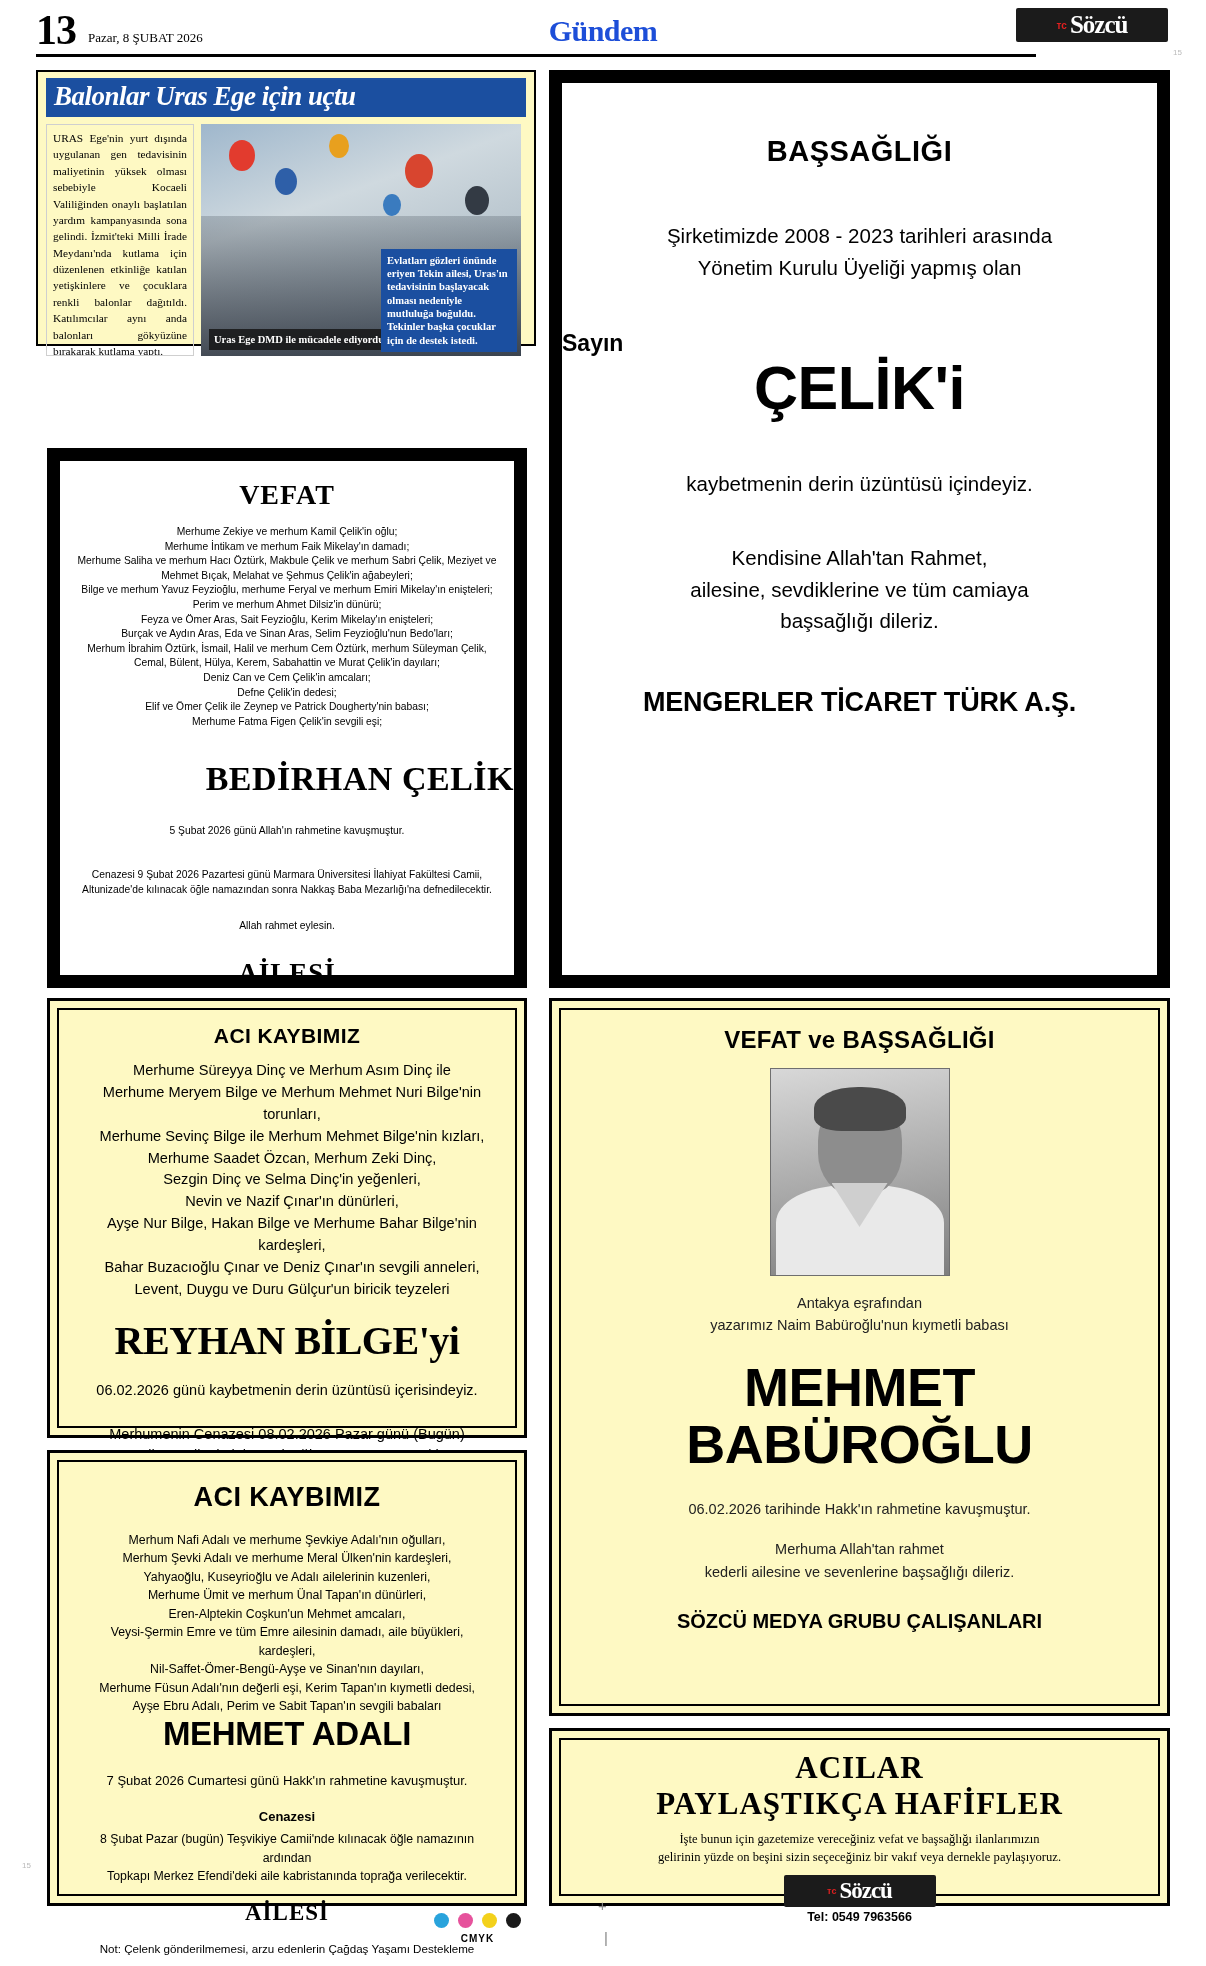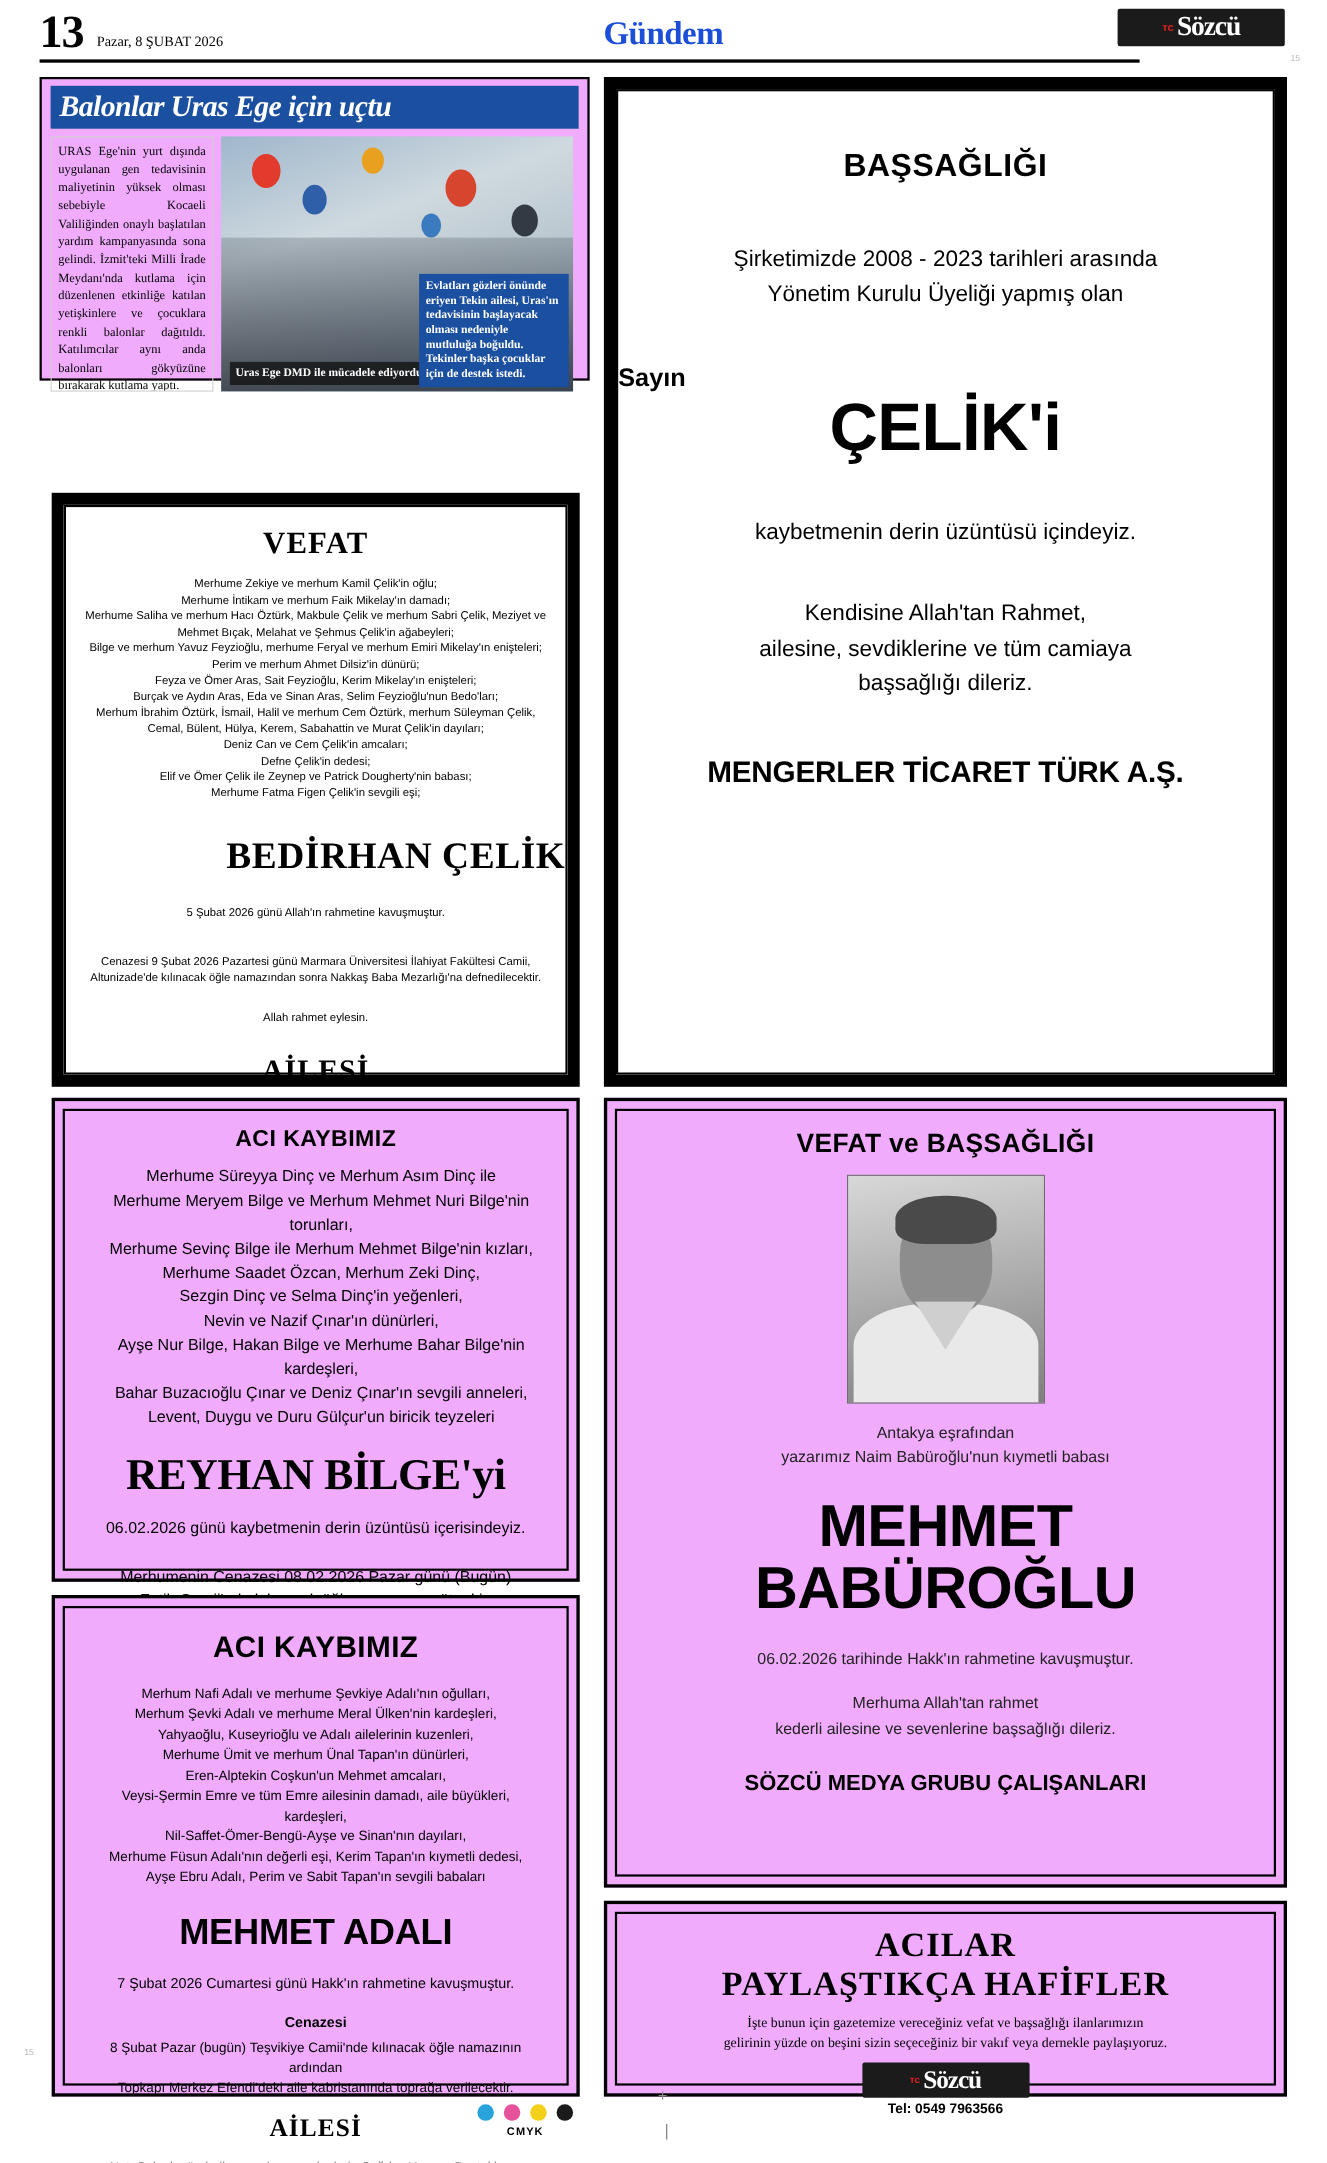--- a/index.html
+++ b/index.html
@@ -11,21 +11,21 @@
   .mh-pagenum{position:absolute;left:36px;top:6px;font-size:42px;font-weight:bold;letter-spacing:-1px;font-family:"Liberation Serif",serif;}
   .mh-date{position:absolute;left:88px;top:30px;font-size:13px;font-family:"Liberation Serif",serif;}
   .mh-section{position:absolute;left:0;right:0;top:14px;text-align:center;font-size:30px;font-weight:bold;color:#1d4ed8;font-family:"Liberation Serif",serif;letter-spacing:-0.5px;}
   .mh-rule-l{position:absolute;left:36px;top:54px;width:1000px;height:3px;background:#000;}
   .mh-logo{position:absolute;right:38px;top:8px;width:152px;height:34px;background:#1b1b1b;border-radius:2px;display:flex;align-items:center;justify-content:center;}
   .mh-logo .tc{color:#e02020;font-size:10px;font-weight:bold;margin-right:3px;}
   .mh-logo .nm{color:#fff;font-size:25px;font-weight:bold;font-family:"Liberation Serif",serif;letter-spacing:-1px;}
   .mh-mark{position:absolute;right:24px;top:48px;font-size:8px;color:#bbb;}
 
   
-  .ad{position:absolute;background:#f0abfc;box-sizing:border-box;}
+  .ad{position:absolute;background:#fef9c3;box-sizing:border-box;}
   .ad-double{border:3px solid #000;padding:7px;}
   .ad-double-inner{border:2px solid #000;width:100%;height:100%;box-sizing:border-box;}
   .ad-heavy{border:11px solid #000;padding:0;}
   .ad-heavy-inner{border:2px solid #000;width:100%;height:100%;box-sizing:border-box;background:#fff;}
 
   
   #news-box{left:36px;top:70px;width:500px;height:276px;border:2px solid #000;}
   .news-title{margin:6px 8px 0 8px;background:#1b4fa0;color:#fff;font-family:"Liberation Serif",serif;font-weight:bold;font-size:27px;padding:3px 8px 5px 8px;font-style:italic;letter-spacing:-0.5px;}
   .news-body{display:flex;margin:7px 8px 0 8px;gap:7px;}
   .news-col{width:148px;font-size:11.3px;line-height:1.45;text-align:justify;font-family:"Liberation Serif",serif;border:1px solid #cfcfcf;padding:5px 6px;box-sizing:border-box;height:232px;overflow:hidden;}
@@ -204,21 +204,21 @@
         <div class="ad-body">Merhum Nafi Adalı ve merhume Şevkiye Adalı'nın oğulları,</div>
         <div class="ad-body">Merhum Şevki Adalı ve merhume Meral Ülken'nin kardeşleri,</div>
         <div class="ad-body">Yahyaoğlu, Kuseyrioğlu ve Adalı ailelerinin kuzenleri,</div>
         <div class="ad-body">Merhume Ümit ve merhum Ünal Tapan'ın dünürleri,</div>
         <div class="ad-body">Eren-Alptekin Coşkun'un Mehmet amcaları,</div>
         <div class="ad-body">Veysi-Şermin Emre ve tüm Emre ailesinin damadı, aile büyükleri, kardeşleri,</div>
         <div class="ad-body">Nil-Saffet-Ömer-Bengü-Ayşe ve Sinan'nın dayıları,</div>
         <div class="ad-body">Merhume Füsun Adalı'nın değerli eşi, Kerim Tapan'ın kıymetli dedesi,</div>
         <div class="ad-body">Ayşe Ebru Adalı, Perim ve Sabit Tapan'ın sevgili babaları</div>
       </div>
-      <div class="ad-name" style="margin-top:22px;">MEHMET ADALI</div>
+      <div class="ad-name" style="">MEHMET ADALI</div>
       <div class="ad-body" style="margin-top:18px;font-size:13px;">7 Şubat 2026 Cumartesi günü Hakk'ın rahmetine kavuşmuştur.</div>
       <div class="ad-body" style="margin-top:16px;font-weight:bold;font-size:13px;">Cenazesi</div>
       <div class="ad-body" style="margin-top:4px;">8 Şubat Pazar (bugün) Teşvikiye Camii'nde kılınacak öğle namazının ardından</div>
       <div class="ad-body">Topkapı Merkez Efendi'deki aile kabristanında toprağa verilecektir.</div>
       <div class="ailesi" style="margin-top:14px;font-size:23px;">AİLESİ</div>
       <div class="ad-body" style="margin-top:14px;font-size:11.6px;">Not: Çelenk gönderilmemesi, arzu edenlerin Çağdaş Yaşamı Destekleme</div>
 
     </div>
   </div>
 

